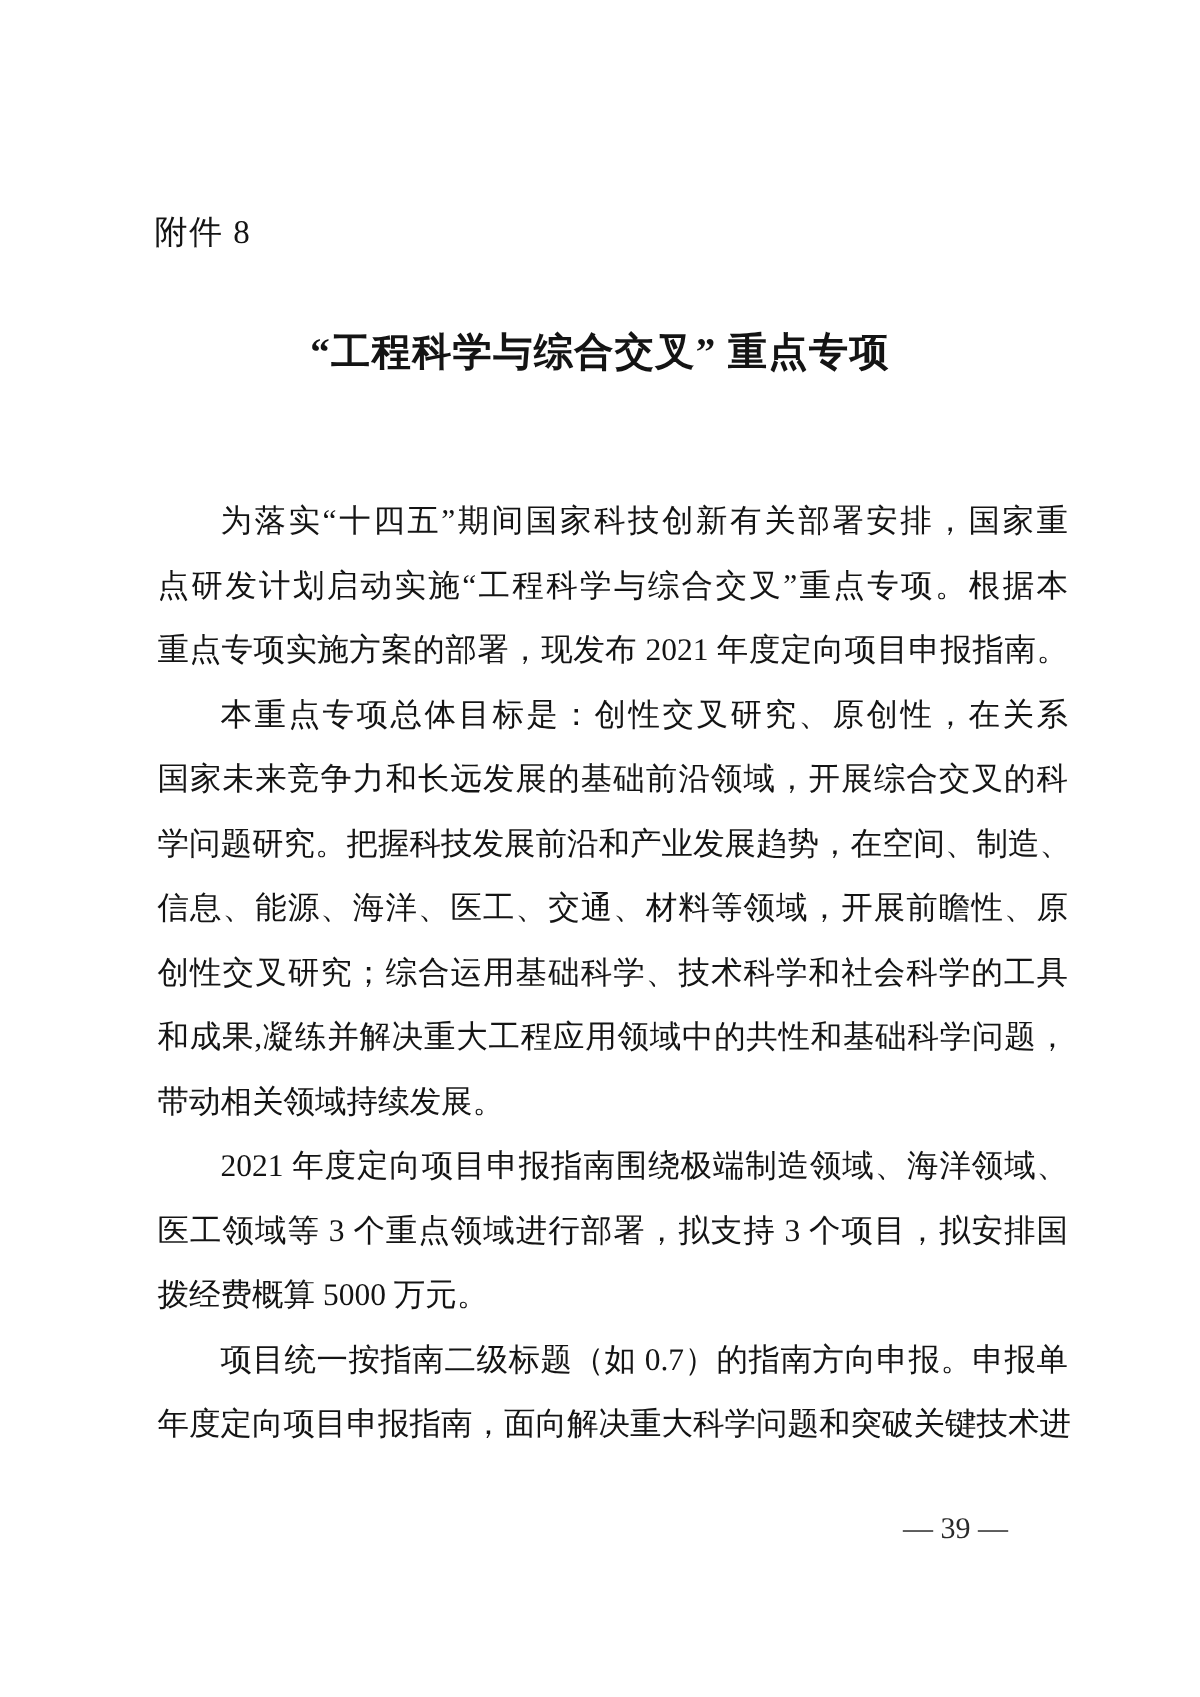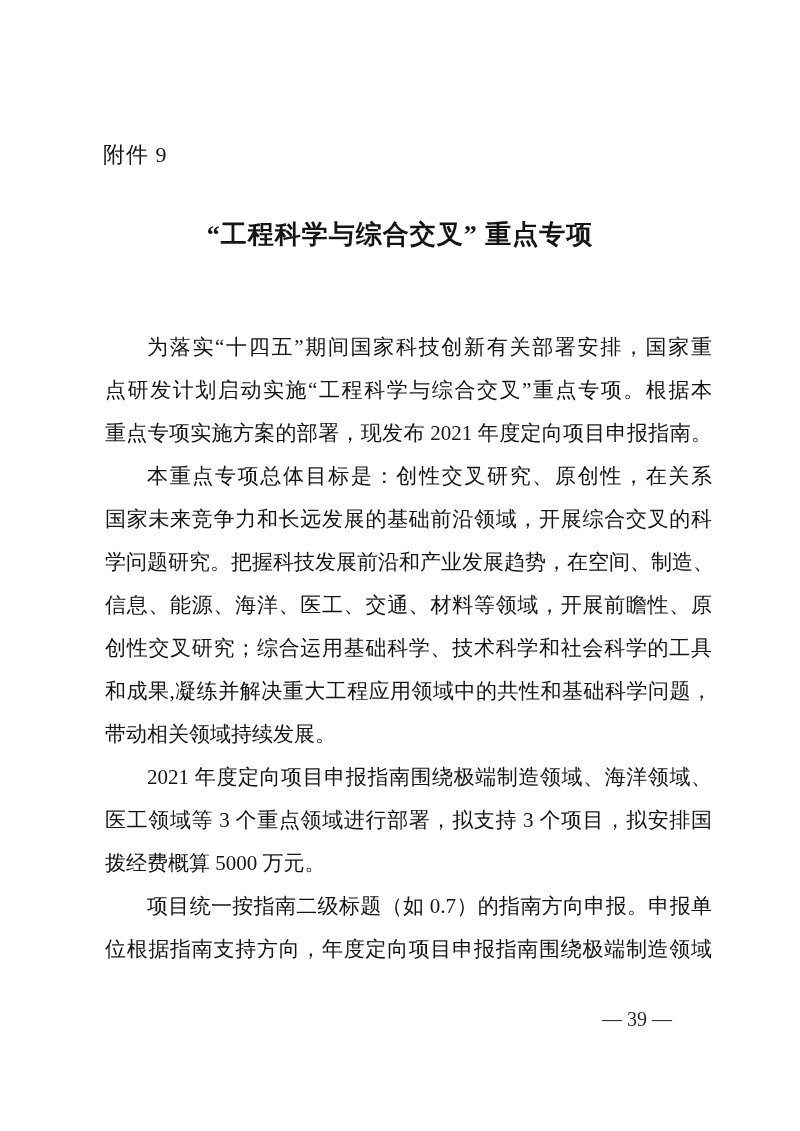--- a/index.html
+++ b/index.html
@@ -59,41 +59,41 @@
     line-height: 26px;
     white-space: nowrap;
     color: #2a2a2a;
   }
 </style>
 </head>
 <body>
 
 <div class="page">
 
-  <div class="attachment-label">附件 9</div>
+  <div class="attachment-label">附件 8</div>
 
   <div class="doc-title">
     <div>“工程科学与综合交叉” 重点专项</div>
   </div>
 
   <div class="doc-body">
       <div class="body-line first-line">为落实“十四五”期间国家科技创新有关部署安排，国家重</div>
       <div class="body-line">点研发计划启动实施“工程科学与综合交叉”重点专项。根据本</div>
       <div class="body-line">重点专项实施方案的部署，现发布 2021 年度定向项目申报指南。</div>
       <div class="body-line first-line">本重点专项总体目标是：创性交叉研究、原创性，在关系</div>
       <div class="body-line">国家未来竞争力和长远发展的基础前沿领域，开展综合交叉的科</div>
       <div class="body-line">学问题研究。把握科技发展前沿和产业发展趋势，在空间、制造、</div>
       <div class="body-line">信息、能源、海洋、医工、交通、材料等领域，开展前瞻性、原</div>
       <div class="body-line">创性交叉研究；综合运用基础科学、技术科学和社会科学的工具</div>
       <div class="body-line">和成果,凝练并解决重大工程应用领域中的共性和基础科学问题，</div>
       <div class="body-line short-last">带动相关领域持续发展。</div>
       <div class="body-line first-line">2021 年度定向项目申报指南围绕极端制造领域、海洋领域、</div>
       <div class="body-line">医工领域等 3 个重点领域进行部署，拟支持 3 个项目，拟安排国</div>
       <div class="body-line short-last">拨经费概算 5000 万元。</div>
       <div class="body-line first-line">项目统一按指南二级标题（如 0.7）的指南方向申报。申报单</div>
-      <div class="body-line">位根据指南支持方向，年度定向项目申报指南围绕极端制造领域</div>
+      <div class="body-line">年度定向项目申报指南，面向解决重大科学问题和突破关键技术进</div>
     </div>
 
   <div class="page-footer">
     <span>— 39 —</span>
   </div>
 
 </div>
 
 </body></html>

